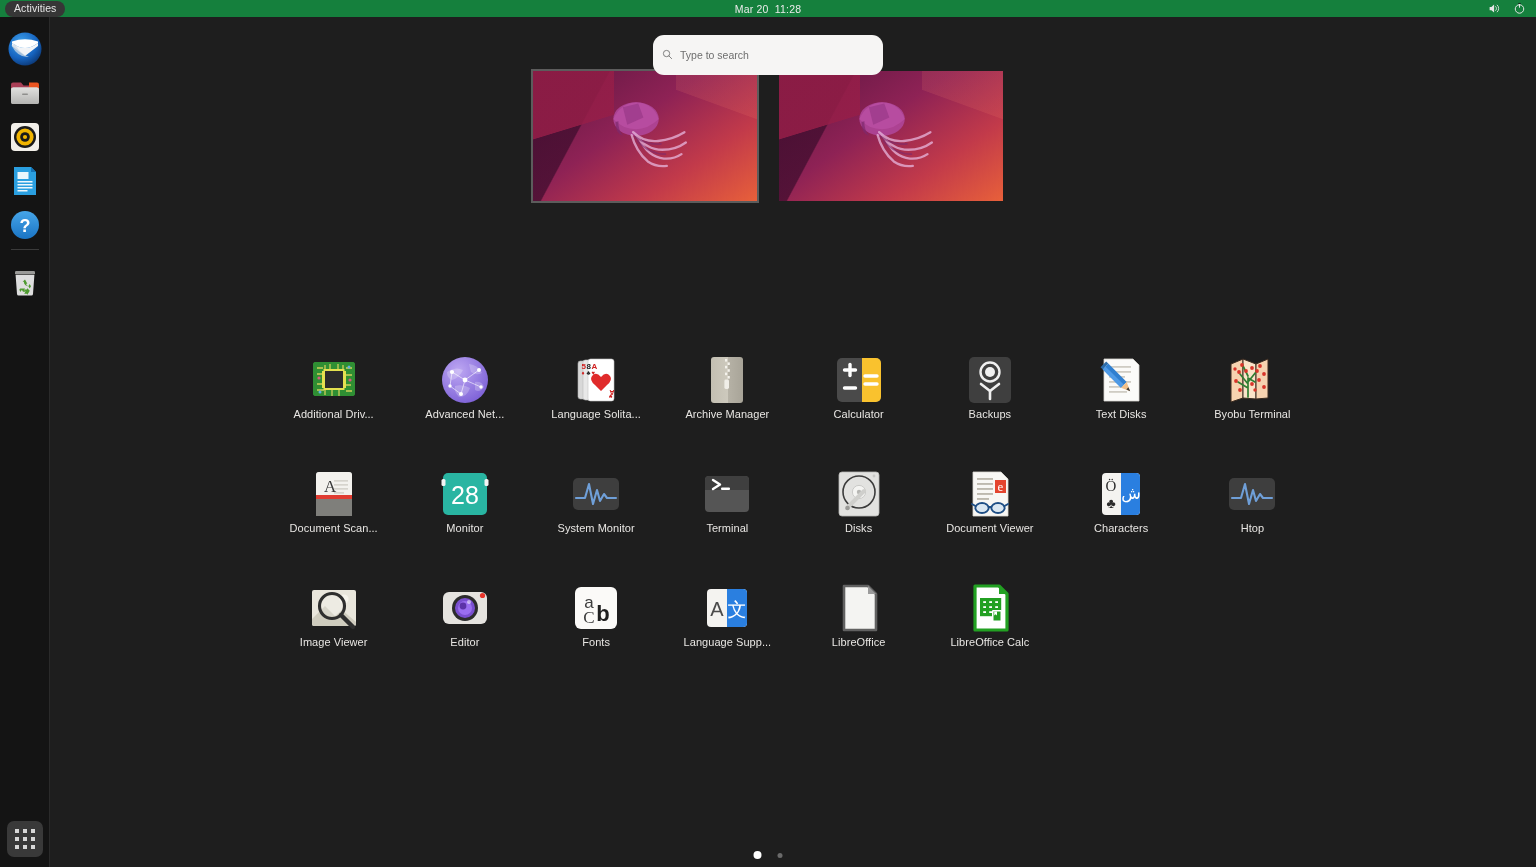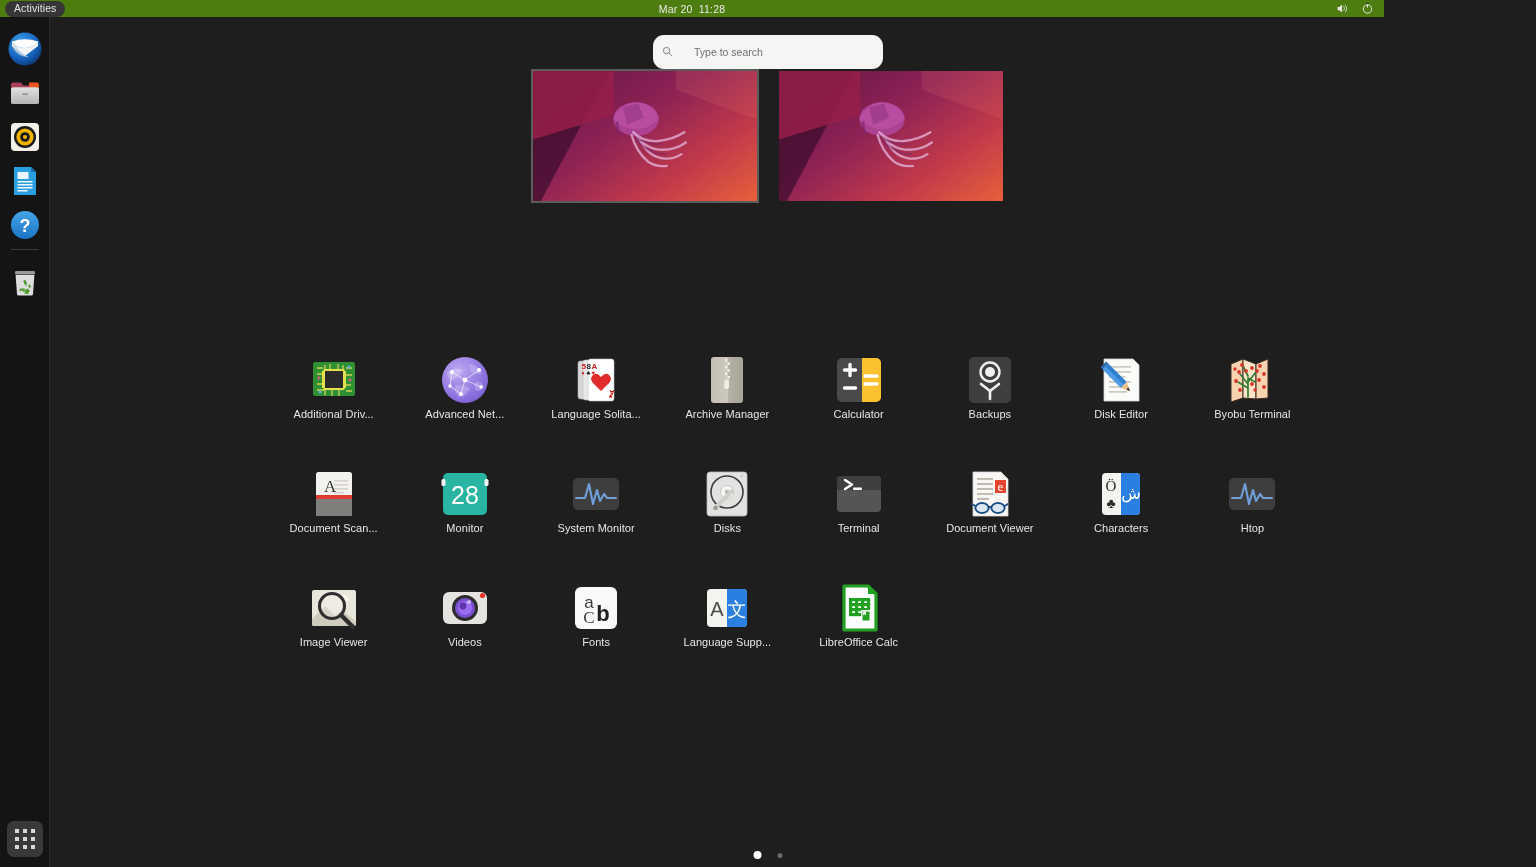--- a/index.html
+++ b/index.html
@@ -10,22 +10,22 @@
     overflow: hidden;
     background: #1e1e1e;
     font-family: "Liberation Sans", sans-serif;
     -webkit-font-smoothing: antialiased;
   }
 
   
   #topbar {
     position: absolute;
     top: 0; left: 0;
-    width: 1384px; height: 17px;
-    background: #4d7c0f;
+    width: 1536px; height: 17px;
+    background: #15803d;
     display: flex;
     align-items: center;
     z-index: 50;
   }
   #activities-button {
     margin-left: 5px;
     padding: 2px 9px 3px 9px;
     border-radius: 9px;
     background: #363636;
     color: #e6e6e6;
@@ -89,27 +89,27 @@
   .appgrid-dots i { display: block; width: 4px; height: 4px; background: #d8d8d8; }
 
   
   #search-wrap {
     position: absolute;
     top: 35px; left: 50%;
     transform: translateX(-50%);
     z-index: 20;
   }
   #search-entry {
-    width: 230px; height: 34px;
+    width: 230px; height: 40px;
     background: #f6f5f4;
     border-radius: 11px;
     display: flex;
     align-items: center;
     padding-left: 9px;
-    gap: 21px;
+    gap: 7px;
   }
   #search-placeholder {
     color: #6e6e6e;
     font-size: 10.5px;
   }
 
   
   #workspaces {
     position: absolute;
     top: 71px; left: 50%;
@@ -518,21 +518,21 @@
         </g>
         <g transform="rotate(-45 26 28)">
           <rect x="22" y="6" width="8" height="26" fill="#2f7fd0"></rect>
           <rect x="22" y="6" width="4" height="26" fill="#4e9ae6"></rect>
           <path d="M22 32 L26 41 L30 32 Z" fill="#f0c08a"></path>
           <path d="M24.5 37 L26 41 L27.5 37 Z" fill="#3a3a3a"></path>
           <rect x="22" y="3" width="8" height="3" fill="#2d6ca8"></rect>
         </g>
       </svg>
     </div>
-    <div class="app-label">Disk Editor</div>
+    <div class="app-label">Text Disks</div>
   </div>
 
   <div class="app">
     <div class="app-icon">
       <svg width="52" height="52" viewBox="0 0 52 52">
         <g>
           <path d="M5 10 L17 5 V44 L5 48 Z" fill="#f7d3b0" stroke="#3a2b20" stroke-width="1"></path>
           <path d="M17 5 L30 10 V45 L17 44 Z" fill="#fae3c8" stroke="#3a2b20" stroke-width="1"></path>
           <path d="M30 10 L42 5 V44 L30 45 Z" fill="#f7d3b0" stroke="#3a2b20" stroke-width="1"></path>
         </g>
@@ -598,43 +598,43 @@
         <path d="M6 30 H15 L19 16 L23 36 L27 22 L30 33 L34 26 L37 30 H46" fill="none" stroke="#6f9fd8" stroke-width="2.1" stroke-linejoin="round" stroke-linecap="round"></path>
       </svg>
     </div>
     <div class="app-label">System Monitor</div>
   </div>
 
 
   <div class="app">
     <div class="app-icon">
       <svg width="52" height="52" viewBox="0 0 52 52">
+        <rect x="4" y="8" width="44" height="36" rx="4" fill="#555555"></rect>
+        <rect x="4" y="8" width="44" height="14" rx="4" fill="#3f3f3f"></rect>
+        <rect x="4" y="18" width="44" height="4" fill="#3f3f3f"></rect>
+        <path d="M12 12 L19 16.5 L12 21" fill="none" stroke="#ffffff" stroke-width="2.4" stroke-linecap="round" stroke-linejoin="round"></path>
+        <rect x="20" y="19.5" width="9" height="2.6" rx="1" fill="#ffffff"></rect>
+      </svg>
+    </div>
+    <div class="app-label">Terminal</div>
+  </div>
+
+  <div class="app">
+    <div class="app-icon">
+      <svg width="52" height="52" viewBox="0 0 52 52">
         <rect x="6" y="4" width="40" height="44" rx="3" fill="#e2e2e0" stroke="#b9b9b6" stroke-width=".8"></rect>
         <circle cx="26" cy="24" r="16" fill="none" stroke="#3c3c3c" stroke-width="1.6"></circle>
         <circle cx="26" cy="24" r="6.6" fill="#f4f4f2" stroke="#c2c2bf" stroke-width=".8"></circle>
         <circle cx="26" cy="24" r="2.2" fill="#b6b6b3"></circle>
         <path d="M15 39 L31 23" stroke="#cfcfcc" stroke-width="4" stroke-linecap="round"></path>
         <circle cx="14.5" cy="40" r="2.3" fill="#9a9a97"></circle>
         <circle cx="41" cy="8" r="1.4" fill="#c9c9c6"></circle>
       </svg>
     </div>
     <div class="app-label">Disks</div>
-  </div>
-
-  <div class="app">
-    <div class="app-icon">
-      <svg width="52" height="52" viewBox="0 0 52 52">
-        <rect x="4" y="8" width="44" height="36" rx="4" fill="#555555"></rect>
-        <rect x="4" y="8" width="44" height="14" rx="4" fill="#3f3f3f"></rect>
-        <rect x="4" y="18" width="44" height="4" fill="#3f3f3f"></rect>
-        <path d="M12 12 L19 16.5 L12 21" fill="none" stroke="#ffffff" stroke-width="2.4" stroke-linecap="round" stroke-linejoin="round"></path>
-        <rect x="20" y="19.5" width="9" height="2.6" rx="1" fill="#ffffff"></rect>
-      </svg>
-    </div>
-    <div class="app-label">Terminal</div>
   </div>
 
   <div class="app">
     <div class="app-icon">
       <svg width="52" height="52" viewBox="0 0 52 52">
         <path d="M9 4 H37 L44 11 V48 H9 Z" fill="#f8f7f4" stroke="#dad8d2" stroke-width=".8"></path>
         <g fill="#bdb9ae">
           <rect x="13" y="10" width="16" height="1.9"></rect>
             <rect x="13" y="15" width="16" height="1.9"></rect>
           <rect x="13" y="20" width="16" height="1.9"></rect>
@@ -699,21 +699,21 @@
       <svg width="52" height="52" viewBox="0 0 52 52">
         <rect x="4" y="10" width="44" height="32" rx="6" fill="#e5e3df"></rect>
         <circle cx="26" cy="26" r="13" fill="#2c2c2c"></circle>
         <circle cx="26" cy="26" r="10" fill="#7a4fd0"></circle>
         <circle cx="26" cy="26" r="7" fill="#9a6ef0"></circle>
         <circle cx="24" cy="24" r="3.4" fill="#5c33a8"></circle>
         <circle cx="30" cy="20" r="2" fill="#ffffff" opacity=".55"></circle>
         <circle cx="43.5" cy="13.5" r="2.6" fill="#e8342a"></circle>
       </svg>
     </div>
-    <div class="app-label">Videos</div>
+    <div class="app-label">Editor</div>
   </div>
 
   <div class="app">
     <div class="app-icon">
       <svg width="52" height="52" viewBox="0 0 52 52">
         <rect x="5" y="5" width="42" height="42" rx="6" fill="#fbfaf8"></rect>
         <text x="19" y="26" font-family="Liberation Sans, sans-serif" font-size="17" fill="#3c3c3c" text-anchor="middle">a</text>
         <text x="19" y="41" font-family="Liberation Serif, serif" font-size="17" fill="#3c3c3c" text-anchor="middle">C</text>
         <text x="33" y="39" font-family="Liberation Sans, sans-serif" font-size="22" font-weight="bold" fill="#1f1f1f" text-anchor="middle">b</text>
       </svg>
@@ -726,20 +726,29 @@
       <svg width="52" height="52" viewBox="0 0 52 52">
         <rect x="6" y="7" width="40" height="38" rx="4" fill="#f4f3f0"></rect>
         <path d="M26 7 H42 a4 4 0 014 4 V41 a4 4 0 01-4 4 H26 Z" fill="#2a7fe0"></path>
         <text x="16" y="34" font-family="Liberation Sans, sans-serif" font-size="20" fill="#4a4a4a" text-anchor="middle">A</text>
         <text x="36" y="34" font-family="DejaVu Sans, sans-serif" font-size="19" fill="#ffffff" text-anchor="middle">文</text>
       </svg>
     </div>
     <div class="app-label">Language Supp...</div>
   </div>
 
+  <div class="app">
+    <div class="app-icon">
+      <svg width="52" height="52" viewBox="0 0 52 52">
+        <path d="M11 4 H35 L43 12 V48 H11 Z" fill="#f4f4f2" stroke="#616161" stroke-width="2.6" stroke-linejoin="round"></path>
+        <path d="M35 4 L43 12 H35 Z" fill="#9b9b9b"></path>
+      </svg>
+    </div>
+    <div class="app-label">LibreOffice</div>
+  </div>
 
   <div class="app">
     <div class="app-icon">
       <svg width="52" height="52" viewBox="0 0 52 52">
         <path d="M11 4 H35 L43 12 V48 H11 Z" fill="#ffffff" stroke="#22a022" stroke-width="3.2" stroke-linejoin="round"></path>
         <path d="M35 4 L43 12 H35 Z" fill="#22a022"></path>
         <g fill="#22a022">
           <rect x="16" y="16" width="21" height="3.2"></rect>
           <rect x="16" y="21" width="21" height="3.2"></rect>
           <rect x="16" y="26" width="21" height="3.2"></rect>

